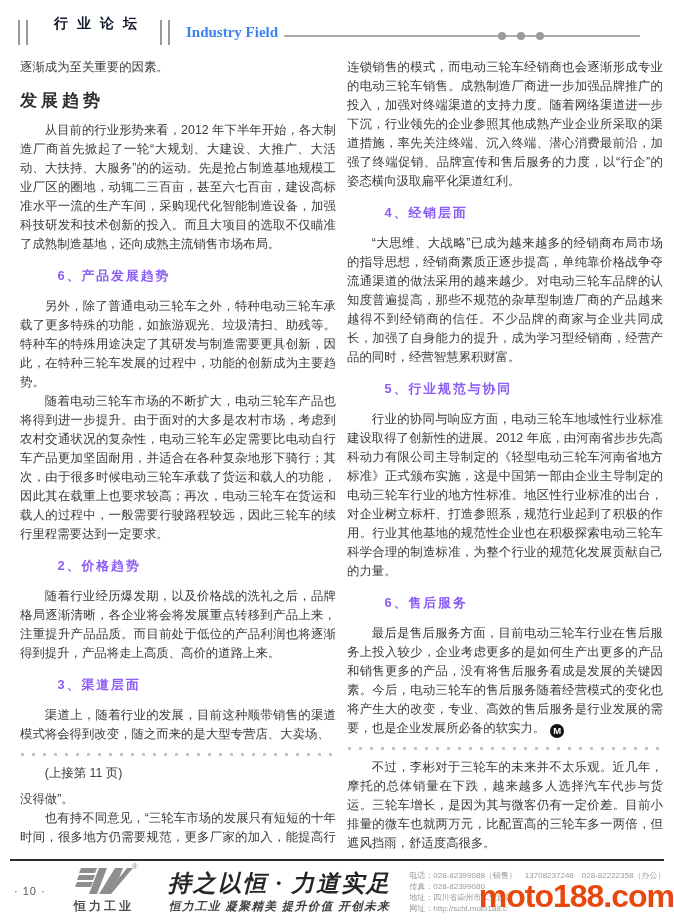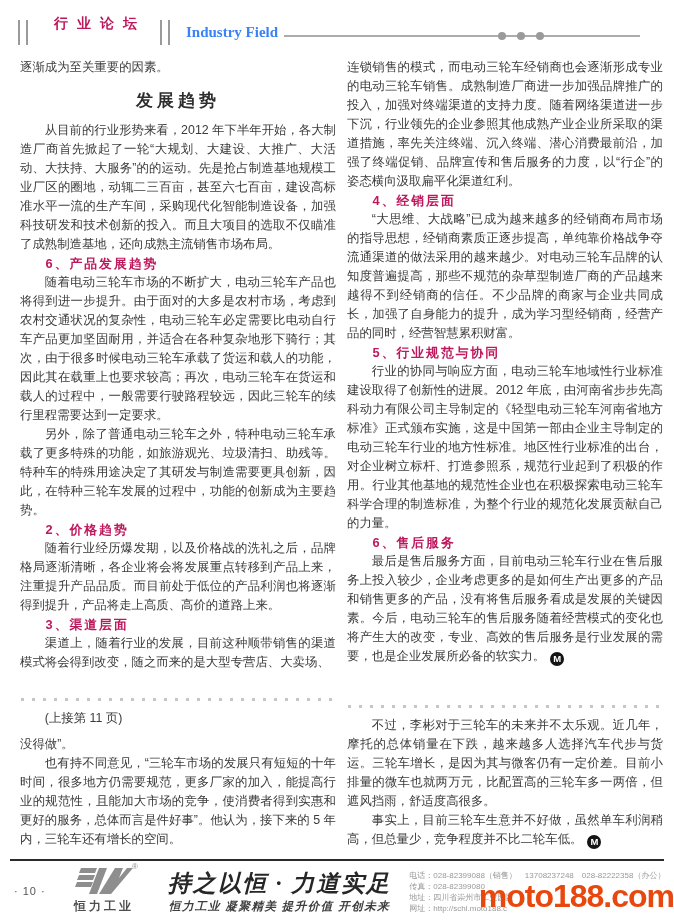--- a/index.html
+++ b/index.html
@@ -4,32 +4,32 @@
 <style>
   html,body{margin:0;padding:0;background:#e9e9e9;}
   .page{
     position:relative;width:674px;height:921px;margin:0 auto;
     background:#ffffff;overflow:hidden;
     font-family:"Liberation Sans",sans-serif;color:#3a3a3a;
   }
   
   .header{display:flex;align-items:center;padding:16px 18px 0 18px;height:32px;}
   .dbar{width:6px;height:25px;border-left:2px solid #9a9a9a;border-right:2px solid #9a9a9a;flex:0 0 auto;}
-  .header .cn{font-size:14px;font-weight:bold;letter-spacing:9px;color:#be185d;margin:0 14px 16px 26px;white-space:nowrap;}
+  .header .cn{font-size:14px;font-weight:bold;letter-spacing:9px;color:#0f172a;margin:0 14px 16px 26px;white-space:nowrap;}
   .header .en{font-family:"Liberation Serif",serif;font-weight:bold;font-size:15px;color:#3b82f6;margin-left:16px;white-space:nowrap;}
   .hline{flex:1;height:2px;background:#acacac;position:relative;margin-left:6px;margin-right:16px;top:4px;}
   .hline .dots{position:absolute;left:60%;top:-3px;display:flex;gap:11px;}
   .hline .dot{width:8px;height:8px;border-radius:50%;background:#9a9a9a;}
   
   .columns{display:flex;gap:11px;padding:10px 11px 0 20px;height:801px;box-sizing:border-box;}
   .col{flex:1;display:flex;flex-direction:column;min-width:0;overflow:hidden;}
   p{margin:0;font-size:12.4px;line-height:19px;text-align:justify;color:#3a3a3a;}
   .indent{text-indent:2em;}
-  .sec-title{font-size:17px;font-weight:bold;text-align:center;color:#2d2d2d;margin:12px 0 9px 0;letter-spacing:4px;}
-  .sub-head{font-size:12.8px;font-weight:bold;color:#be185d;text-indent:2em;line-height:19px;margin:0;letter-spacing:2px;}
+  .sec-title{font-size:17px;font-weight:bold;color:#2d2d2d;margin:12px 0 9px 0;letter-spacing:4px;}
+  .sub-head{font-size:12.8px;font-weight:bold;color:#8b5cf6;text-indent:2em;line-height:19px;margin:12px;letter-spacing:2px;}
   .spacer{flex:1 1 auto;min-height:2px;}
   .dotline{height:5px;flex:0 0 auto;margin:6px 0 7px 0;
     background-image:radial-gradient(circle at 2.5px 2.5px,#c6c6c6 1.7px,transparent 1.9px);
     background-size:11px 5px;background-repeat:repeat-x;}
   .cont-ref{text-indent:2em;margin-bottom:7px;}
   .endmark{display:inline-block;width:14px;height:14px;border-radius:50%;background:#141414;color:#fff;
     font-size:9.5px;font-weight:bold;text-align:center;line-height:14px;text-indent:0;
     vertical-align:-2px;margin-left:5px;}
   
   .footer{position:absolute;left:0;right:0;bottom:0;height:62px;}
@@ -64,22 +64,22 @@
     </div>
   </div>
 
   <div class="columns">
 
     <div class="col">
       <p>逐渐成为至关重要的因素。</p>
       <div class="sec-title">发展趋势</div>
       <p class="indent">从目前的行业形势来看，2012 年下半年开始，各大制造厂商首先掀起了一轮“大规划、大建设、大推广、大活动、大扶持、大服务”的的运动。先是抢占制造基地规模工业厂区的圈地，动辄二三百亩，甚至六七百亩，建设高标准水平一流的生产车间，采购现代化智能制造设备，加强科技研发和技术创新的投入。而且大项目的选取不仅瞄准了成熟制造基地，还向成熟主流销售市场布局。</p>
       <p class="sub-head">6、产品发展趋势</p>
+      <p class="indent">另外，除了普通电动三轮车之外，特种电动三轮车承载了更多特殊的功能，如旅游观光、垃圾清扫、助残等。特种车的特殊用途决定了其研发与制造需要更具创新，因此，在特种三轮车发展的过程中，功能的创新成为主要趋势。</p>
       <p class="indent">随着电动三轮车市场的不断扩大，电动三轮车产品也将得到进一步提升。由于面对的大多是农村市场，考虑到农村交通状况的复杂性，电动三轮车必定需要比电动自行车产品更加坚固耐用，并适合在各种复杂地形下骑行；其次，由于很多时候电动三轮车承载了货运和载人的功能，因此其在载重上也要求较高；再次，电动三轮车在货运和载人的过程中，一般需要行驶路程较远，因此三轮车的续行里程需要达到一定要求。</p>
-      <p class="indent">另外，除了普通电动三轮车之外，特种电动三轮车承载了更多特殊的功能，如旅游观光、垃圾清扫、助残等。特种车的特殊用途决定了其研发与制造需要更具创新，因此，在特种三轮车发展的过程中，功能的创新成为主要趋势。</p>
       <p class="sub-head">2、价格趋势</p>
       <p class="indent">随着行业经历爆发期，以及价格战的洗礼之后，品牌格局逐渐清晰，各企业将会将发展重点转移到产品上来，注重提升产品品质。而目前处于低位的产品利润也将逐渐得到提升，产品将走上高质、高价的道路上来。</p>
       <p class="sub-head">3、渠道层面</p>
       <p class="indent">渠道上，随着行业的发展，目前这种顺带销售的渠道模式将会得到改变，随之而来的是大型专营店、大卖场、</p>
       <div class="spacer"></div>
       <div class="dotline"></div>
       <div>
         <p class="cont-ref">(上接第 11 页)</p>
         <p>没得做”。</p>
         <p class="indent">也有持不同意见，“三轮车市场的发展只有短短的十年时间，很多地方仍需要规范，更多厂家的加入，能提高行业的规范性，且能加大市场的竞争，使消费者得到实惠和更好的服务，总体而言是件好事”。他认为，接下来的 5 年内，三轮车还有增长的空间。</p>

